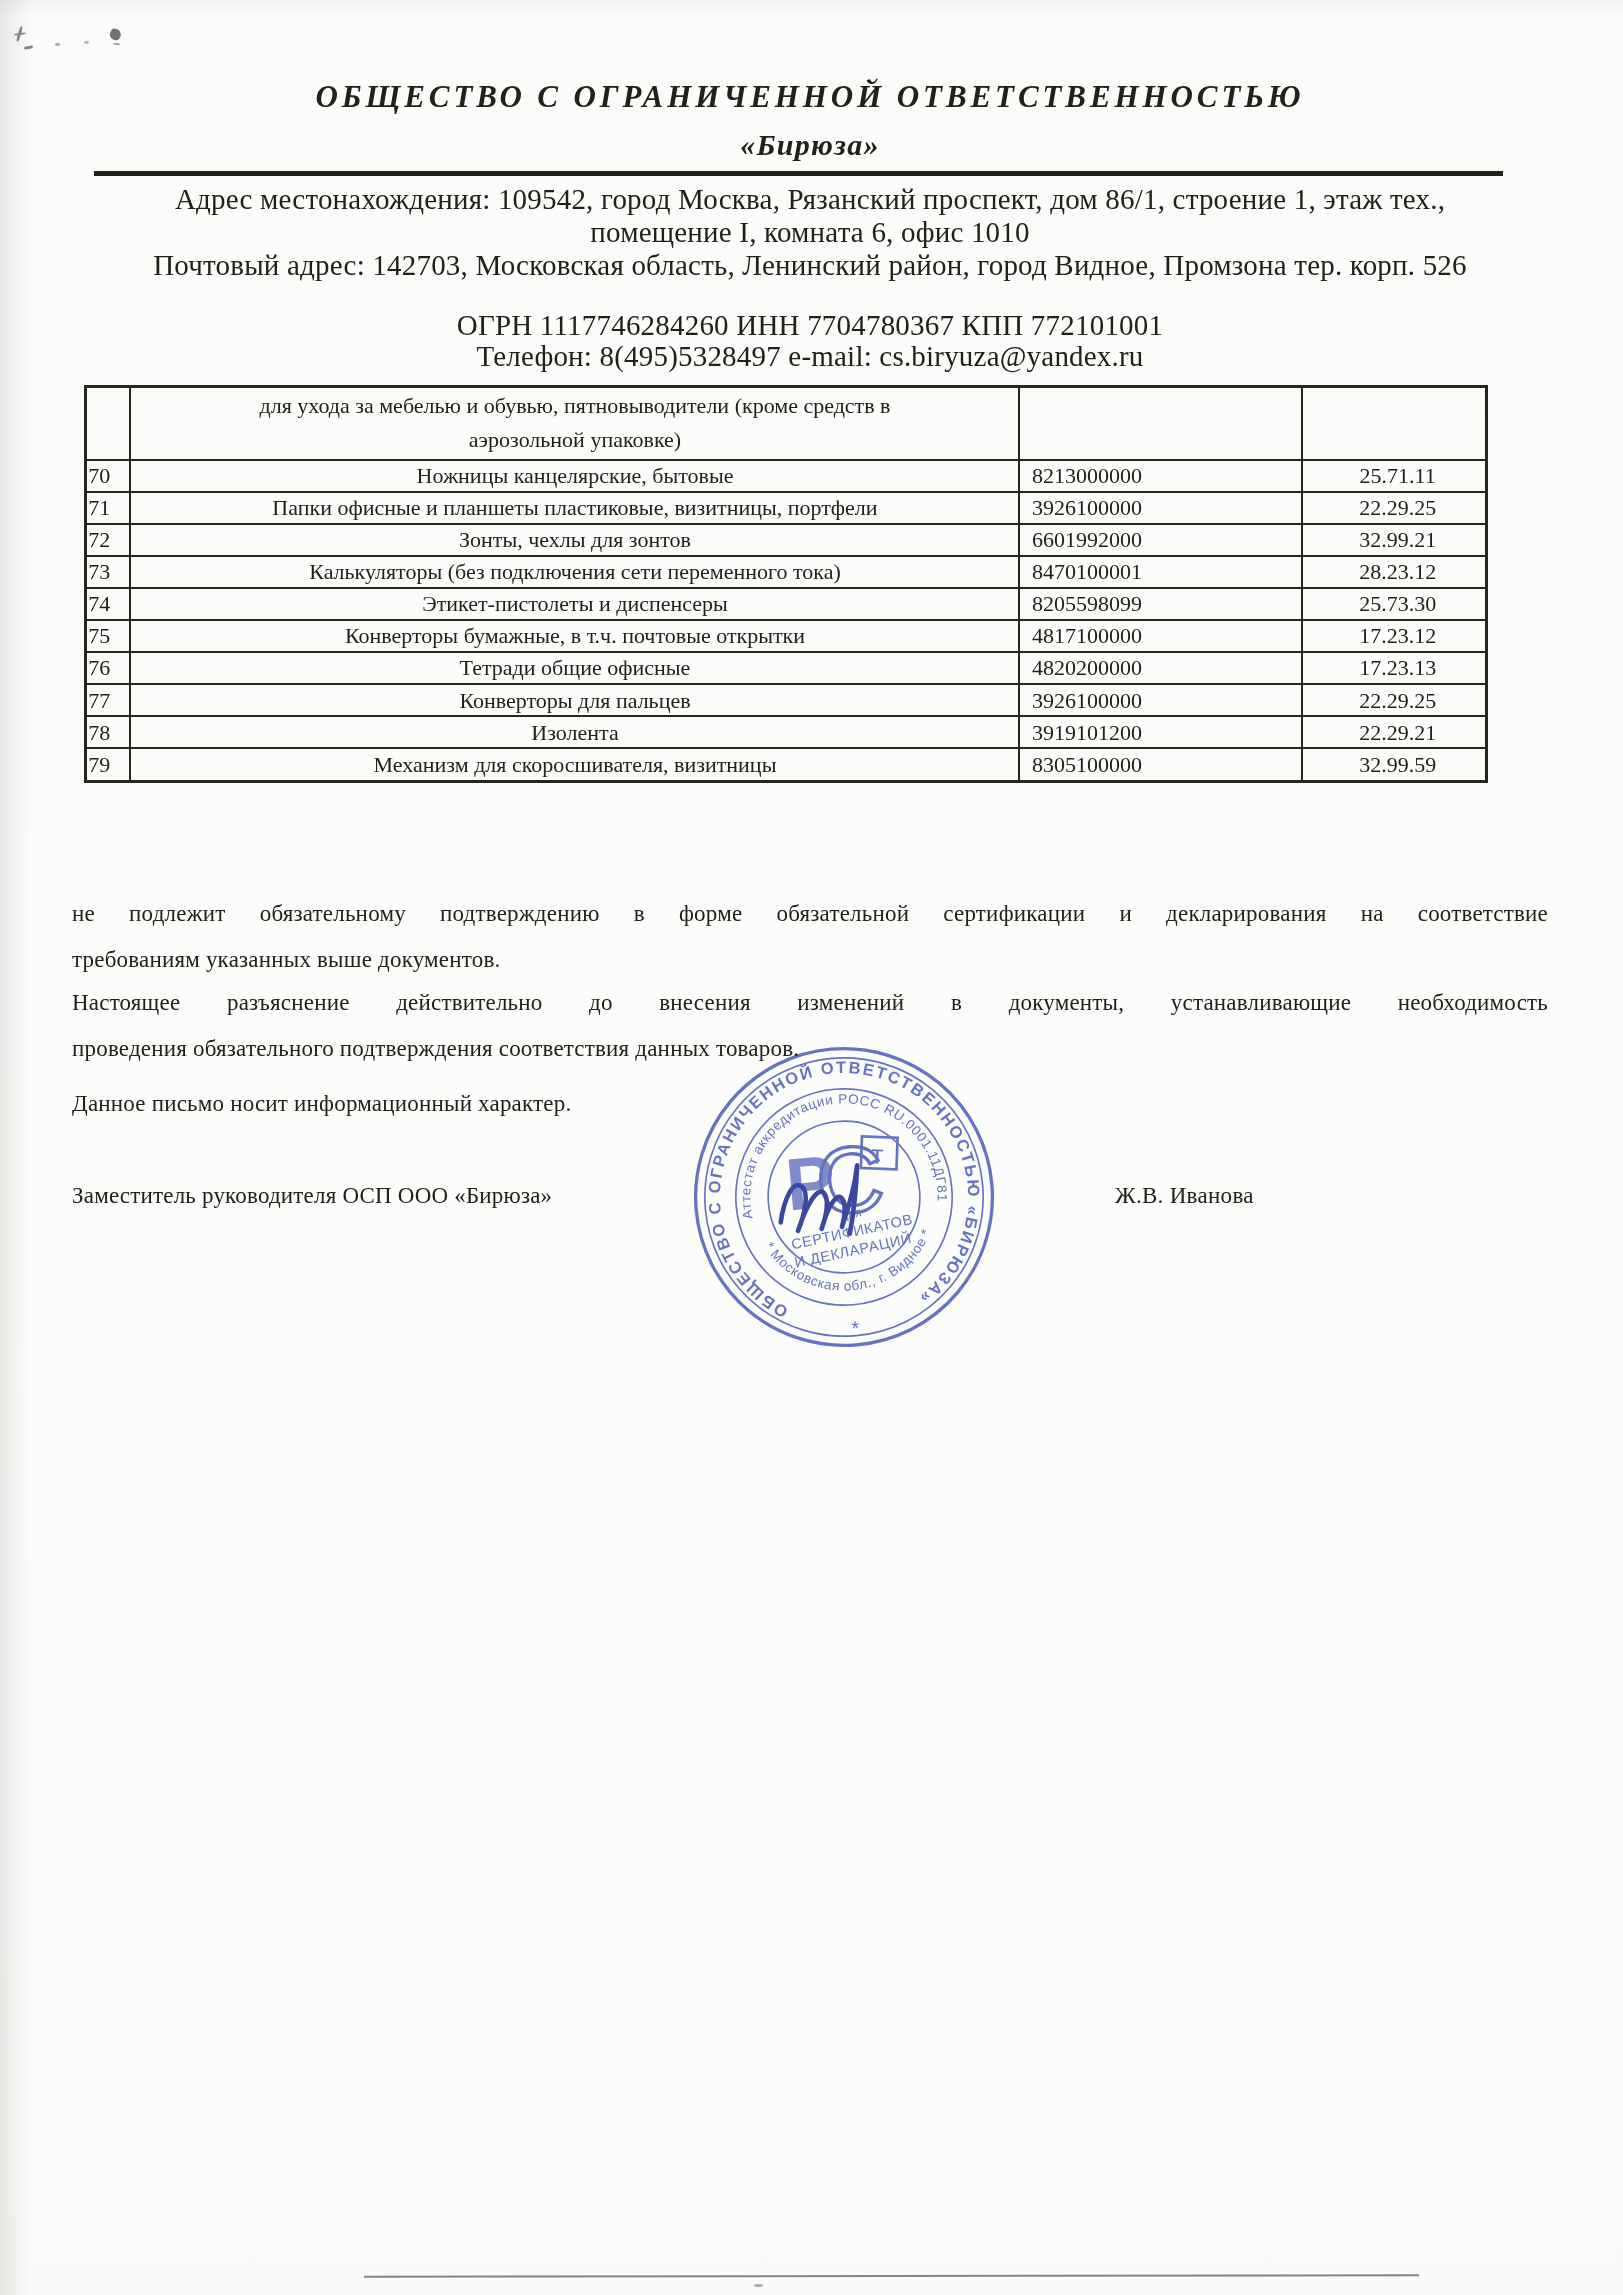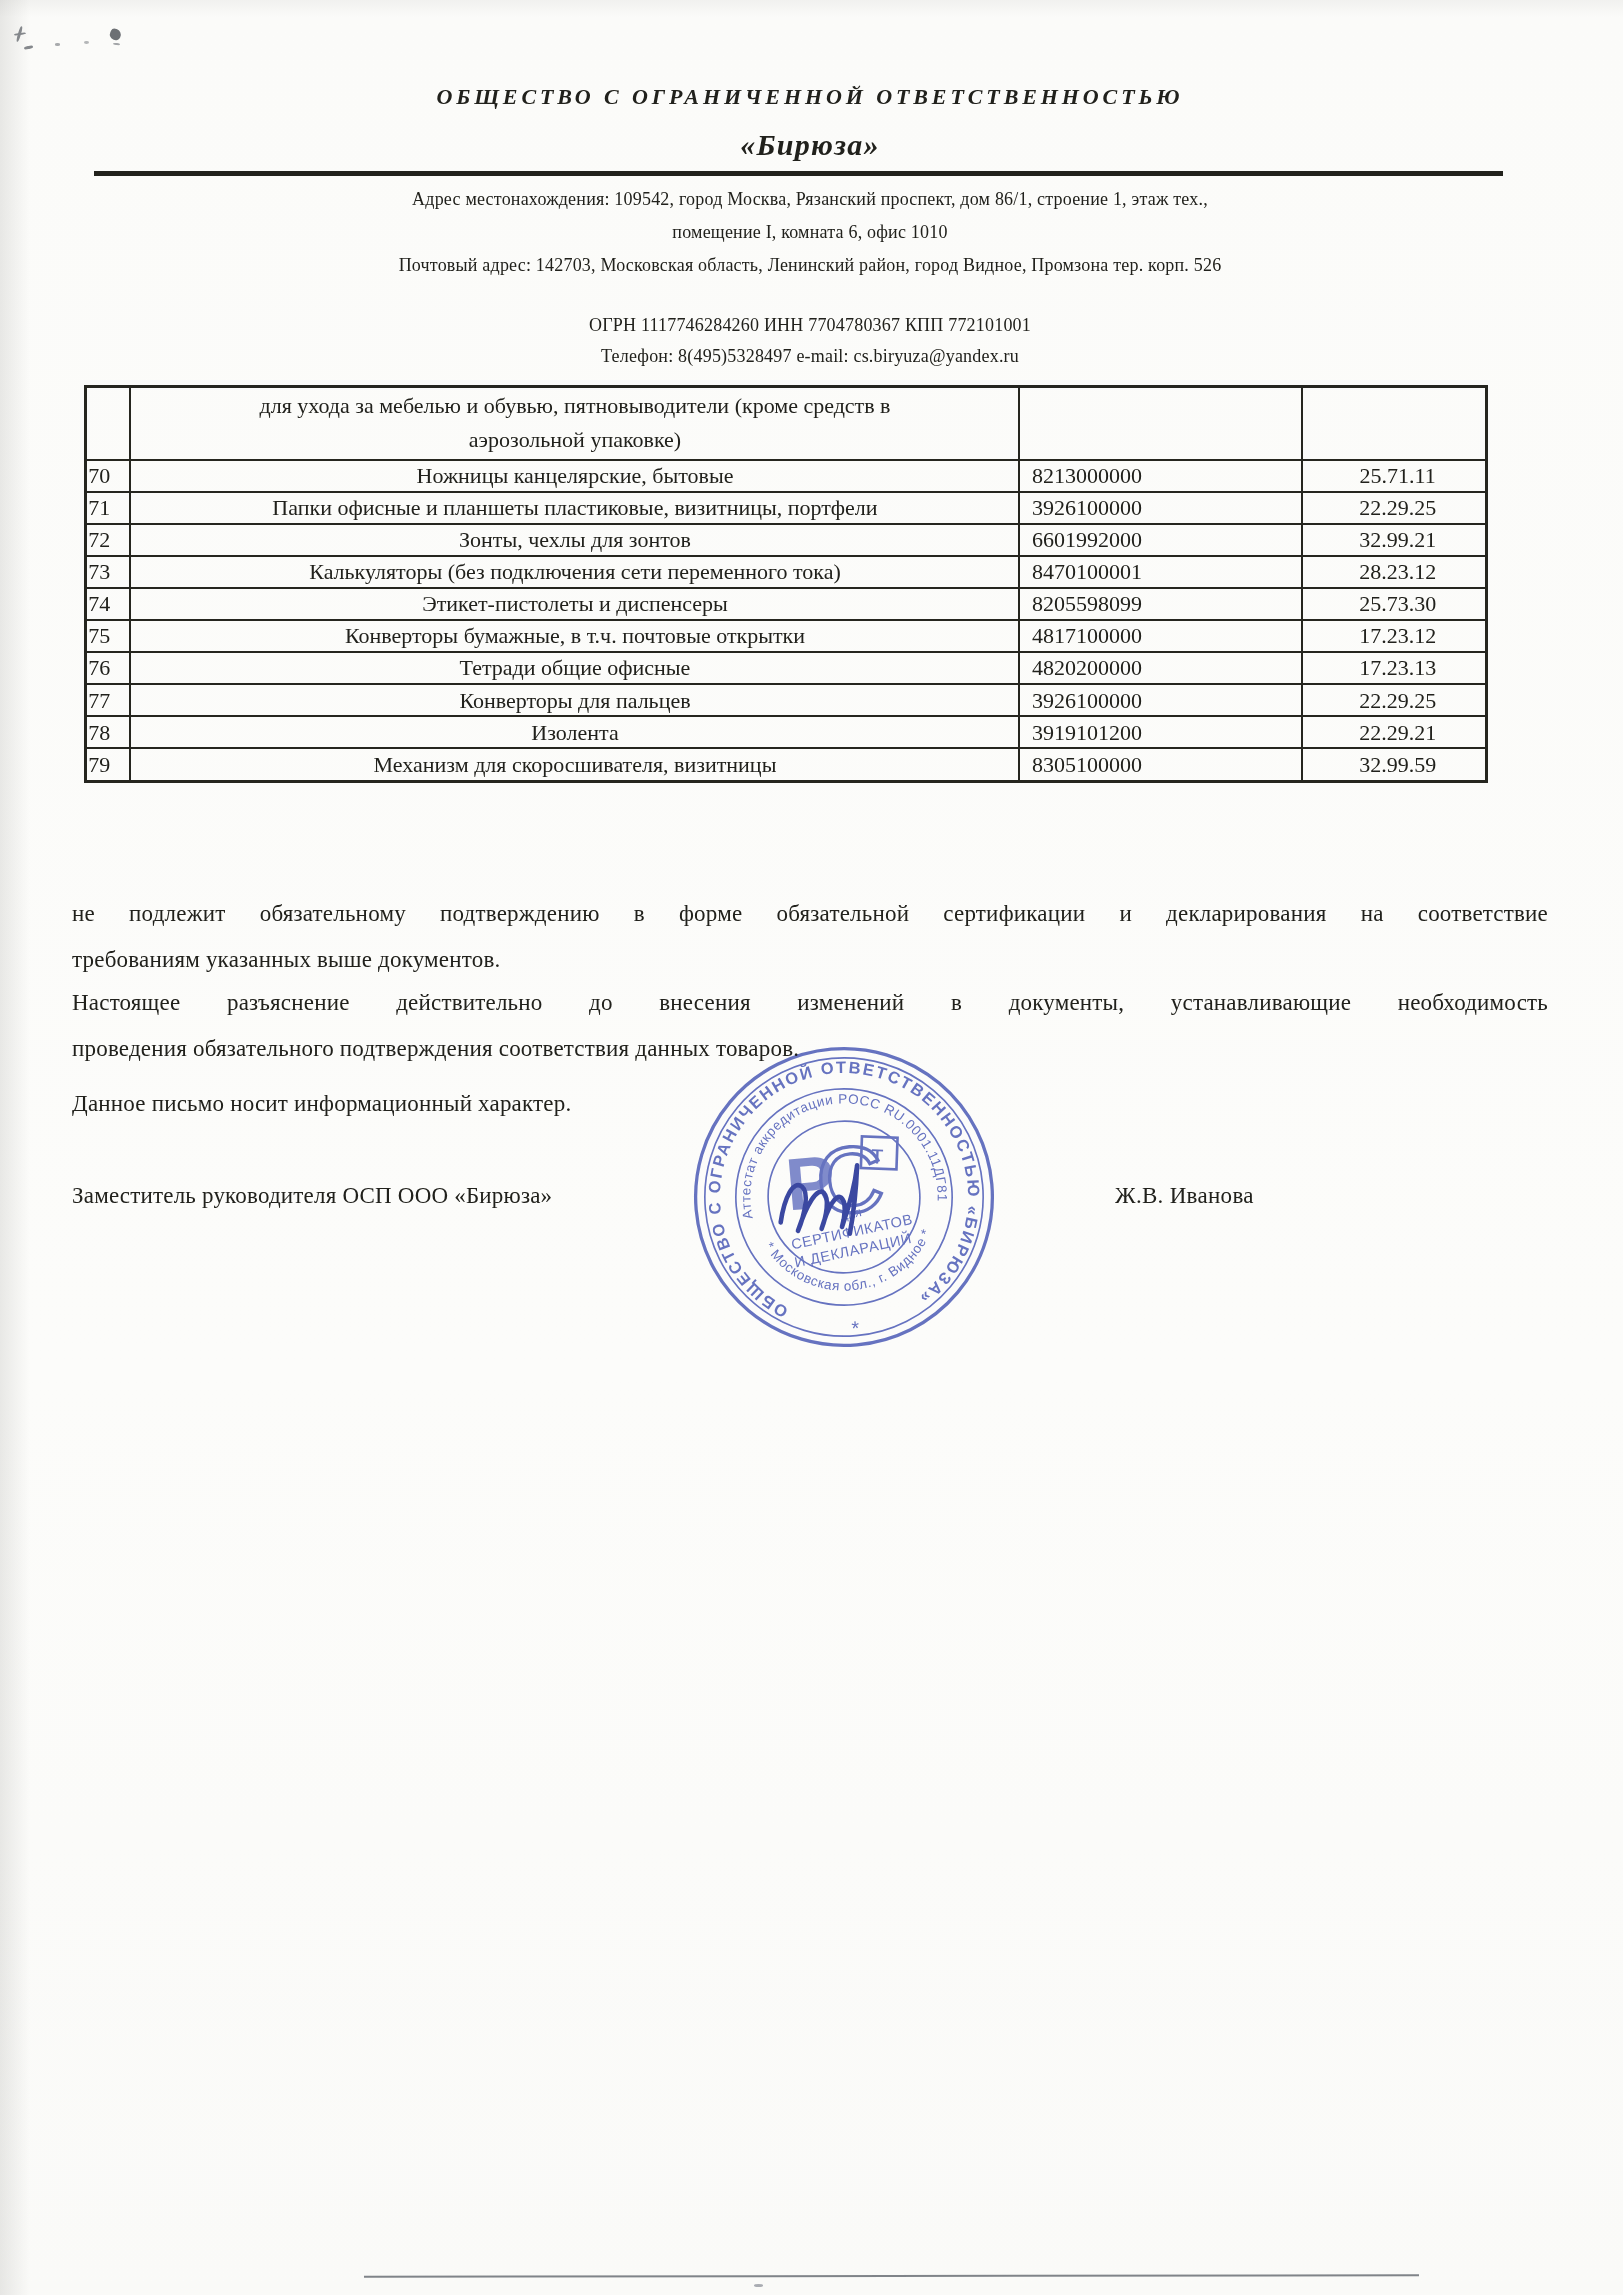--- a/index.html
+++ b/index.html
@@ -24,24 +24,24 @@
   .pm3{left:55px;top:43px;width:4.6px;height:2.6px;opacity:.7;}
   .pm4{left:84px;top:41px;width:5.2px;height:3.3px;opacity:.6;}
   .pm5{left:110px;top:29px;width:11px;height:10.5px;background:#6d7074;transform:rotate(24deg);border-radius:38% 55% 45% 50%;}
   .pm6{left:113px;top:43px;width:6.5px;height:2px;opacity:.75;transform:rotate(6deg);}
   .bottom-scan-line{position:absolute;left:364px;top:2275px;width:1055px;height:2px;
     background:#62676d;opacity:.8;transform:rotate(-.08deg);}
   .bottom-speck{position:absolute;left:754px;top:2284px;width:9.2px;height:2.6px;background:#9599a0;border-radius:50%;opacity:.8;}
 
   
   .center-line{position:absolute;left:72px;width:1476px;text-align:center;}
-  .company-type{top:76px;font-size:22px;font-weight:bold;font-style:italic;letter-spacing:3.9px;line-height:42px;}
+  .company-type{top:76px;font-size:31px;font-weight:bold;font-style:italic;letter-spacing:3.9px;line-height:42px;}
   .company-name{top:126px;font-size:30px;font-weight:bold;font-style:italic;letter-spacing:1.3px;line-height:38px;}
   .head-rule{position:absolute;left:94px;top:171px;width:1409px;height:4.6px;background:#22221c;}
-  .head-line{font-size:18px;letter-spacing:0.2px;line-height:33px;}
+  .head-line{font-size:29px;letter-spacing:0.2px;line-height:33px;}
   .addr1{top:183px;} .addr2{top:216px;} .postal{top:249px;}
   .reg{top:309px;} .phone{top:340px;}
 
   
   .doc-table{position:absolute;left:84px;top:385px;width:1401px;
     border-collapse:collapse;font-size:22px;table-layout:fixed;}
   .doc-table td{border:2px solid #26261f;vertical-align:middle;line-height:1.25;
     overflow:hidden;}
   .doc-table{border:3.3px solid #26261f;}
   .doc-table tr{height:31px;}

